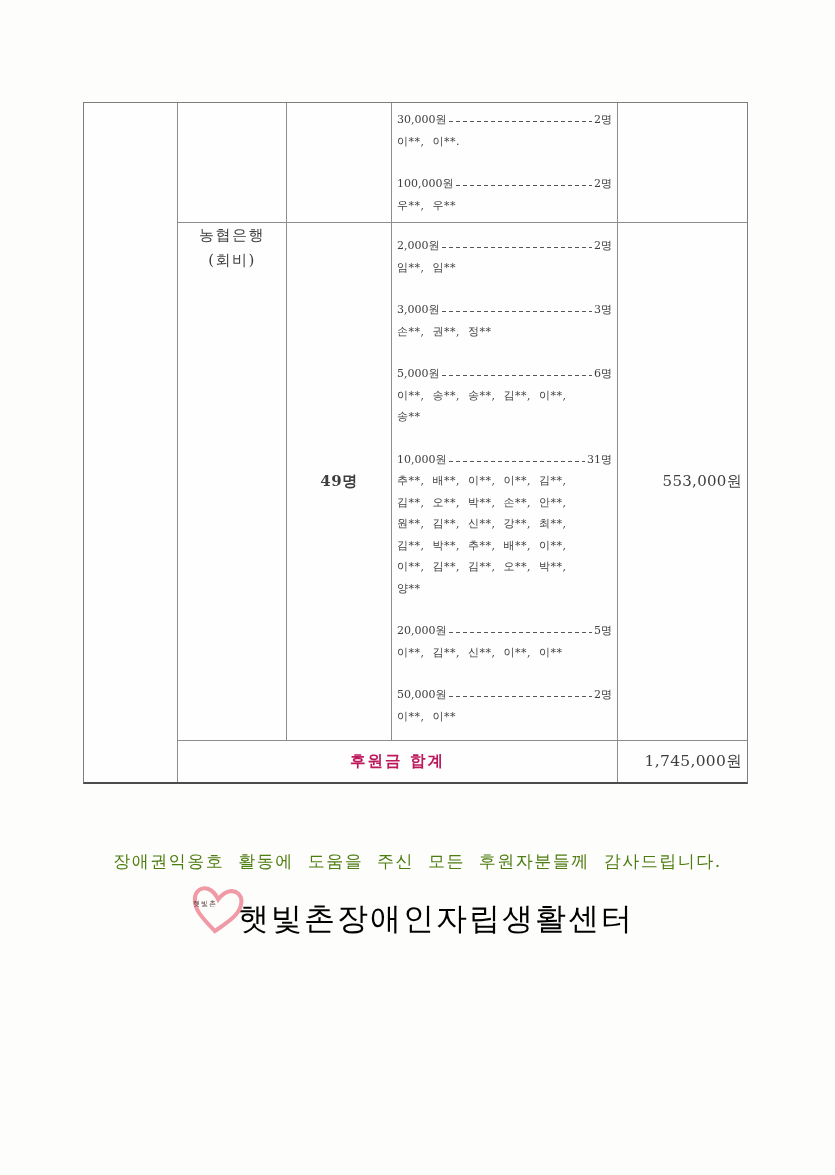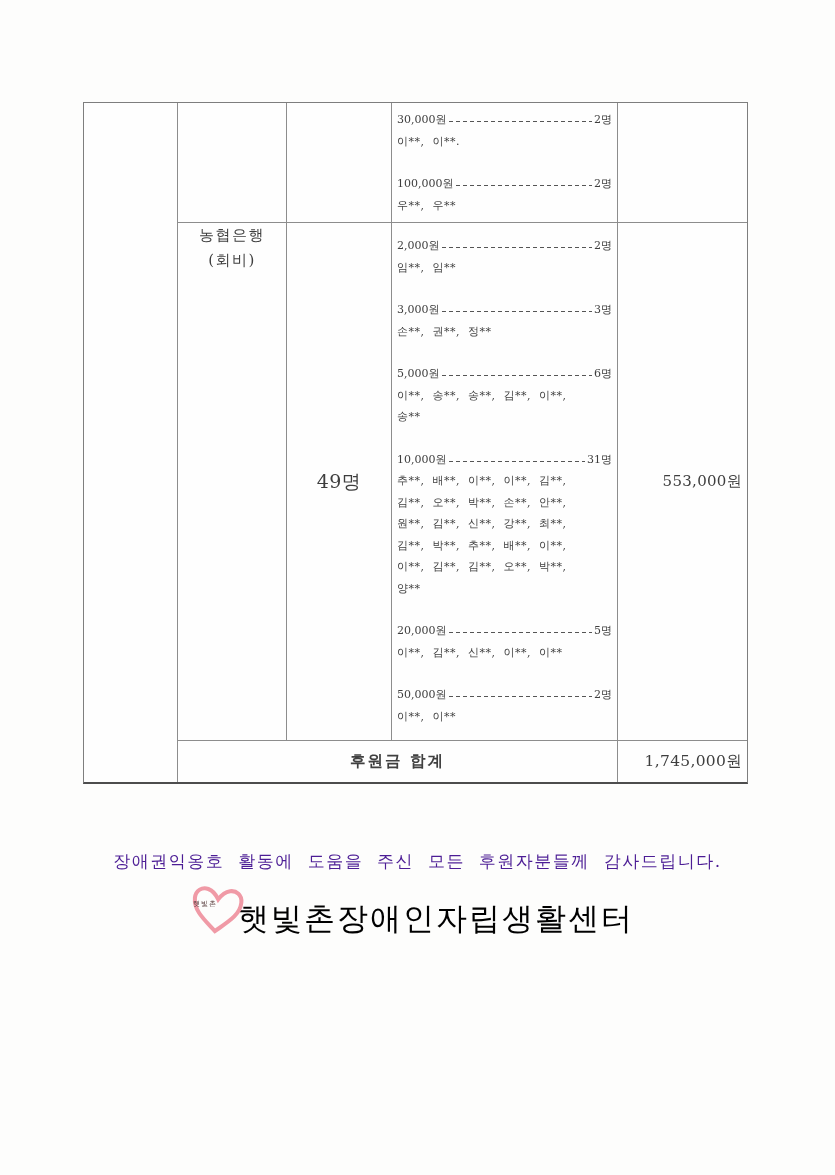--- a/index.html
+++ b/index.html
@@ -31,21 +31,21 @@
 
   .cat-cell { grid-column:1; grid-row:1 / 4; }
 
   .bank-cell {
     display:flex; flex-direction:column;
     align-items:center; 
     font-size:15px; line-height:25px; letter-spacing:1.5px;
   }
   .count-cell {
     display:flex; align-items:center; justify-content:center;
-    font-size:19px; letter-spacing:.5px;
+    font-size:15px; letter-spacing:.5px;font-weight:bold;
   }
   .amount-cell {
     display:flex; align-items:center; justify-content:flex-end;
     padding-right:5px; font-size:15px; letter-spacing:.3px;
   }
   .details-cell { padding:6px 5px 0 5px; font-size:11px; }
   .details-cell.main { padding-top:12px; }
 
   .group { margin-bottom:21px; }
   .group:last-child { margin-bottom:0; }
@@ -60,34 +60,34 @@
   }
   .names-line {
     line-height:21.5px; letter-spacing:.5px; word-spacing:4px;
     white-space:nowrap;
   }
 
   .total-label-cell {
     grid-column:2 / 5; grid-row:3;
     display:flex; align-items:center; justify-content:center;
     font-weight:bold; font-size:15.5px; letter-spacing:2px;
-    color:#404040;
+    color:#be185d;
   }
   .total-amount-cell {
     grid-column:5; grid-row:3;
     display:flex; align-items:center; justify-content:flex-end;
     padding-right:5px; font-size:15.5px; letter-spacing:.3px;
   }
 
   
   .thanks-line {
     position:absolute; top:850px; left:0; right:0;
     text-align:center;
     font-size:17px; letter-spacing:1.5px; word-spacing:7px;
-    color:#4c1d95;
+    color:#4d7c0f;
   }
   .org-row {
     position:absolute; top:876px; left:0; right:12px; height:64px;
     display:flex; align-items:flex-end; justify-content:center;
   }
   .heart-logo {
     position:relative; width:56px; height:58px;
     margin-right:-7px; flex:0 0 auto;
   }
   .heart-logo svg { width:100%; height:100%; transform:rotate(6deg); }

